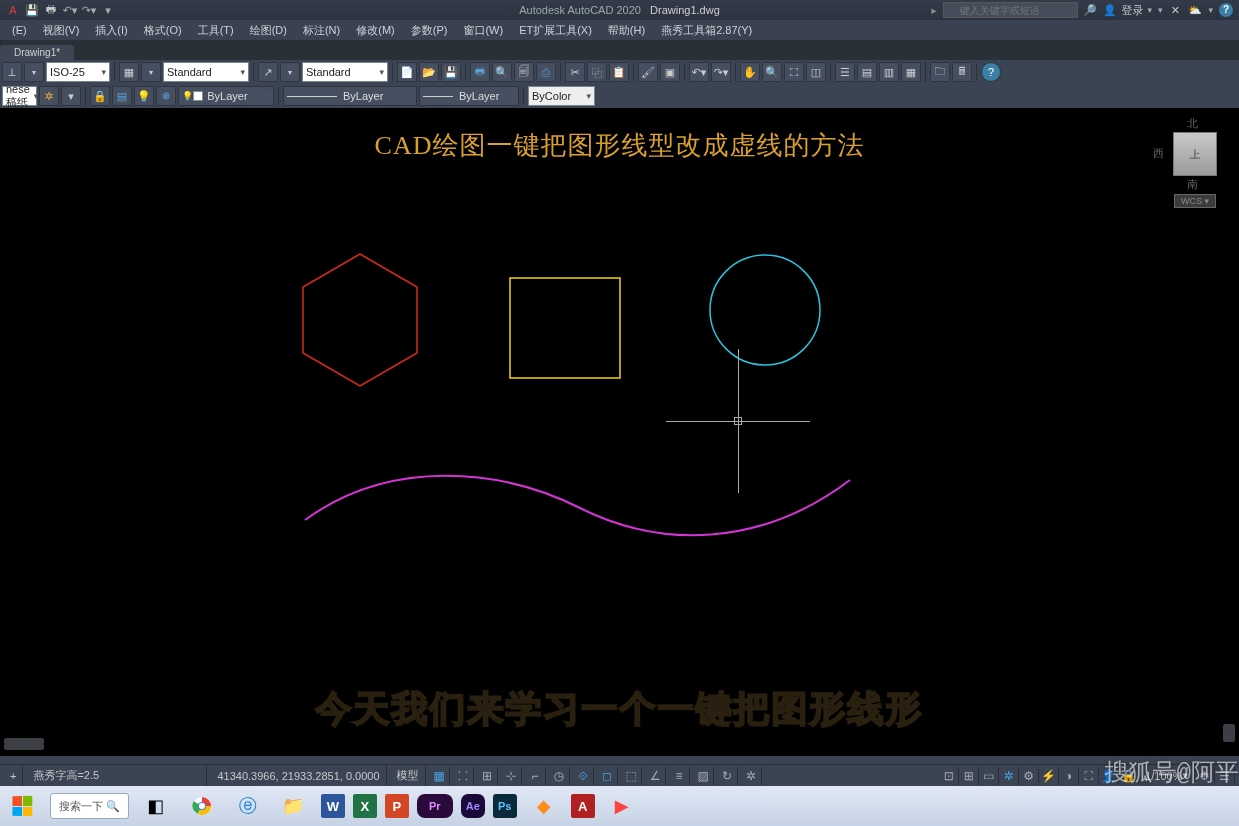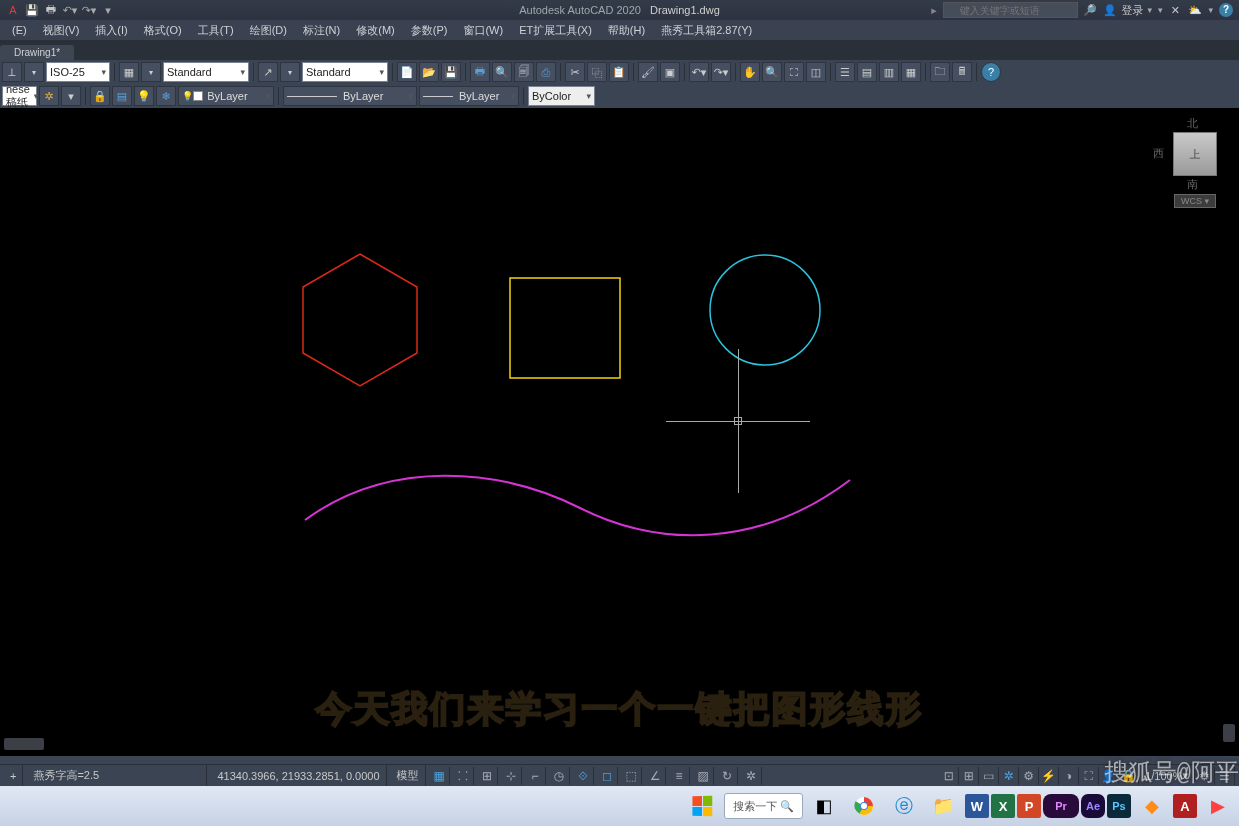--- a/index.html
+++ b/index.html
@@ -48,21 +48,21 @@
 .nav-cube .wcs { background: rgba(200,200,200,0.3); border: 1px solid #666; color: #888; font-size: 9px; padding: 1px 6px; display: inline-block; }
 
 .subtitle { position: absolute; bottom: 92px; left: 50%; transform: translateX(-50%); font-size: 36px; font-weight: bold; color: #e6a832; -webkit-text-stroke: 2px #2a2010; letter-spacing: 2px; z-index: 50; }
 
 .status-bar { position: absolute; bottom: 40px; left: 0; right: 0; height: 22px; background: #3b4453; border-top: 1px solid #2a2f3a; display: flex; align-items: center; color: #c8c8c8; font-size: 11px; gap: 4px; padding: 0 4px; }
 .status-bar .cell { padding: 0 6px; border-right: 1px solid #2a2f3a; height: 100%; display: flex; align-items: center; }
 .status-bar .sb-btn { width: 20px; height: 18px; display: inline-flex; align-items: center; justify-content: center; color: #a8abb3; font-size: 12px; cursor: pointer; border-right: 1px solid #2a2f3a; }
 .status-bar .sb-btn.active { color: #4aa3e0; }
 .status-bar .right-group { margin-left: auto; display: flex; align-items: center; gap: 0; }
 
-.taskbar { position: absolute; bottom: 0; left: 0; right: 0; height: 40px; background: linear-gradient(#e1e8f5,#c6d2e5); display: flex; align-items: center; gap: 2px; padding: 4px 2px; justify-content: flex-end; }
+.taskbar { position: absolute; bottom: 0; left: 0; right: 0; height: 40px; background: linear-gradient(#e1e8f5,#c6d2e5); display: flex; align-items: center; gap: 8px; padding: 4px 2px; }
 .taskbar .start { width: 40px; height: 36px; display: flex; align-items: center; justify-content: center; }
 .taskbar .win-logo { width: 20px; height: 20px; display: grid; grid-template: 1fr 1fr / 1fr 1fr; gap: 1px; transform: perspective(40px) rotateY(-8deg); }
 .taskbar .win-logo span:nth-child(1){background:#f25022}.taskbar .win-logo span:nth-child(2){background:#7fba00}.taskbar .win-logo span:nth-child(3){background:#00a4ef}.taskbar .win-logo span:nth-child(4){background:#ffb900}
 .taskbar .search-pill { background: #fff; border: 1px solid #9ab; border-radius: 3px; height: 26px; display: flex; align-items: center; padding: 0 8px; font-size: 11px; color: #555; }
 .taskbar .tb-icon { width: 38px; height: 36px; display: flex; align-items: center; justify-content: center; font-size: 18px; cursor: pointer; border-radius: 2px; }
 
 .watermark { position: absolute; bottom: 38px; right: 0; color: rgba(255,255,255,0.6); font-size: 24px; font-family: Liberation Mono, monospace; z-index: 60; text-shadow: 0 0 4px rgba(0,0,0,0.4); }
 .hscroll { position: absolute; bottom: 6px; left: 4px; width: 40px; height: 12px; background: rgba(120,128,140,0.5); border-radius: 2px; }
 .vscroll { position: absolute; right: 4px; bottom: 14px; width: 12px; height: 18px; background: rgba(120,128,140,0.5); border-radius: 2px; }
 </style>
@@ -207,20 +207,21 @@
     </div>
     <span class="tb-sep"></span>
     <div class="dropdown" style="width:67px;background:#eee">
         <span>ByColor</span>
         <span class="dd-arrow">▾</span>
       </div>
   </div>
 </div>
 
 <div class="canvas-area">
+  <div class="canvas-title">CAD绘图一键把图形线型改成虚线的方法</div>
 
   <svg class="shapes" viewBox="0 0 1239 650" width="1239" height="650">
     <polygon points="360,146 417,179 417,245 360,278 303,245 303,179" fill="none" stroke="#d92a1a" stroke-width="1.5"></polygon>
     <rect x="510" y="170" width="110" height="100" fill="none" stroke="#f2d40e" stroke-width="1.5"></rect>
     <circle cx="765" cy="202" r="55" fill="none" stroke="#2bc4e0" stroke-width="1.5"></circle>
     <path d="M 305 412 C 390 350, 500 360, 580 400 S 760 440, 850 372" fill="none" stroke="#d534d5" stroke-width="2"></path>
   </svg>
 
   <div class="crosshair" style="left:738px;top:313px">
     <div class="h"></div>

